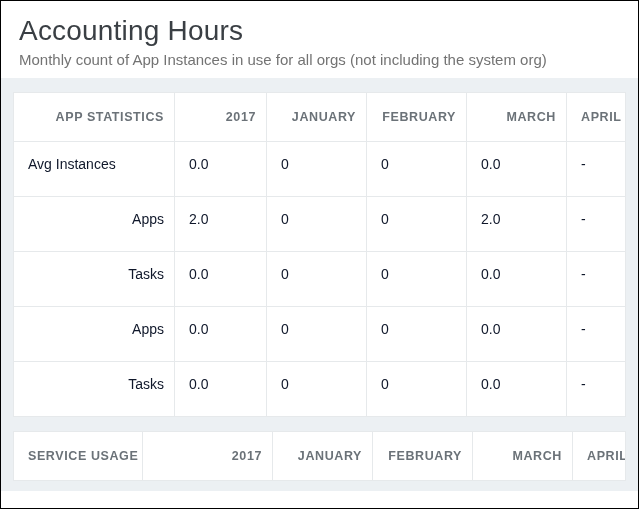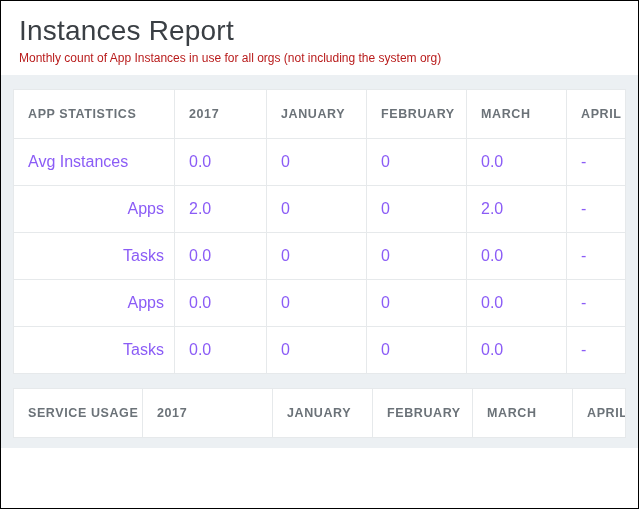--- a/index.html
+++ b/index.html
@@ -15,74 +15,75 @@
     padding: 14px 18px 10px 18px;
   }
   .title {
     font-size: 28px;
     font-weight: 400;
     color: #3a3f44;
     letter-spacing: 0.2px;
     margin-bottom: 4px;
   }
   .subtitle {
-    font-size: 12px;
-    color: #b91c1c;
+    font-size: 15px;
+    color: #737373;
     font-weight: 400;
   }
   .content {
     background: #ecf0f3;
     padding: 14px 12px 10px 12px;
   }
   table {
     width: 100%;
     border-collapse: separate;
     border-spacing: 0;
     background: #fff;
     table-layout: fixed;
   }
   th, td {
     text-align: left;
     border-bottom: 1px solid #e6e9eb;
     border-right: 1px solid #e6e9eb;
-    font-size: 16px;
-    color: #8b5cf6;
-    padding: 14px 10px 14px 14px;
+    font-size: 14px;
+    color: #0f172a;
+    padding: 14px 10px 24px 14px;
     white-space: nowrap;
     overflow: hidden;
   }
   tr th:first-child, tr td:first-child {
     border-left: 1px solid #e6e9eb;
   }
   th {
     font-size: 12.5px;
     font-weight: 600;
     color: #6b7278;
     letter-spacing: 0.6px;
     text-transform: uppercase;
     border-top: 1px solid #e6e9eb;
     padding: 17px 10px 17px 14px;
+    text-align: right;
   }
   .indent {
     padding-left: 26px;
     text-align: right;
   }
   .table1 { margin-bottom: 14px; }
   .col-label { width: 162px; }
   .col-year { width: 92px; }
   .col-month { width: 100px; }
   .col-last { width: auto; }
   .t2 .col-label { width: 130px; }
   .t2 .col-year { width: 130px; }
 </style>
 </head>
 <body>
 
 <div class="header">
-  <div class="title">Instances Report</div>
+  <div class="title">Accounting Hours</div>
   <div class="subtitle">Monthly count of App Instances in use for all orgs (not including the system org)</div>
 </div>
 
 <div class="content">
 
   <table class="table1">
     <colgroup>
       <col class="col-label">
         <col class="col-year">
         <col class="col-month">

